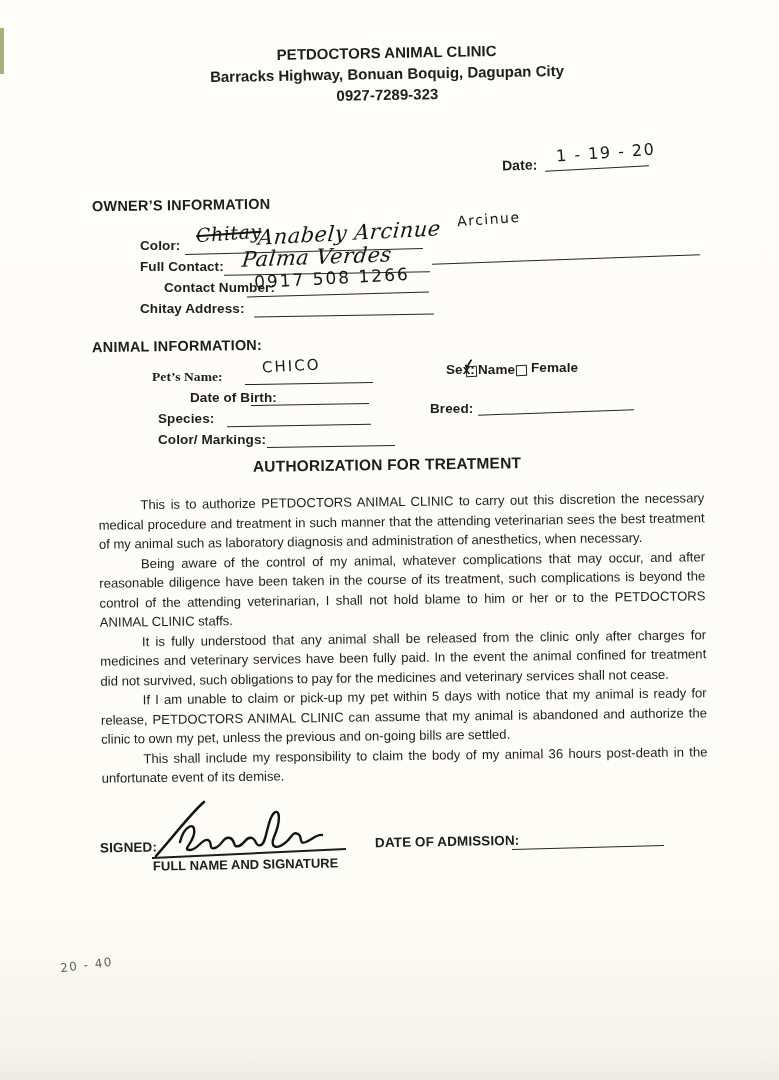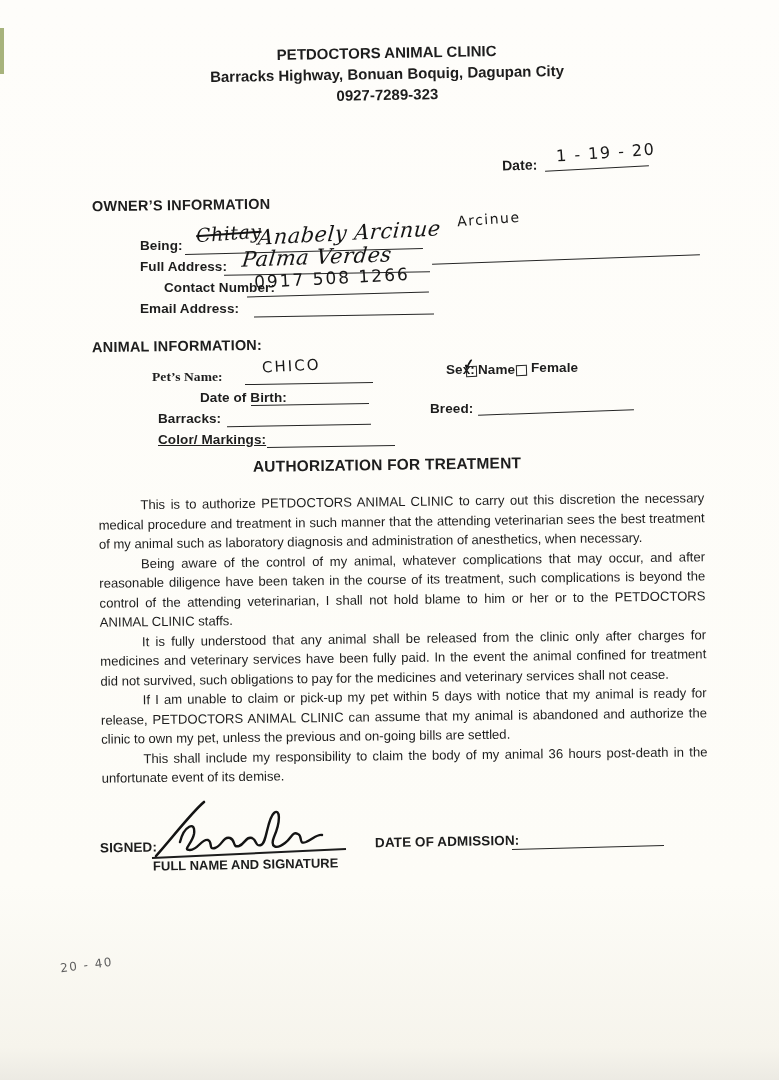--- a/index.html
+++ b/index.html
@@ -51,61 +51,61 @@
     <div>Barracks Highway, Bonuan Boquig, Dagupan City</div>
     <div>0927-7289-323</div>
   </div>
 
   <div class="lbl" style="left:502px;top:157px;font-size:14px;transform:rotate(-1.5deg);">Date:</div>
   <div class="abs hand-print" style="left:556px;top:143px;font-size:16px;transform:rotate(-4deg);">1 - 19 - 20</div>
   <div class="uline" style="left:545px;top:168px;width:104px;transform:rotate(-3deg);"></div>
 
   <div class="section-h" style="left:92px;top:197px;transform:rotate(-0.8deg);">OWNER’S INFORMATION</div>
 
-  <div class="lbl" style="left:140px;top:238px;">Being:</div>
+  <div class="lbl" style="left:140px;top:238px;">Color:</div>
   <div class="abs hand-cursive strike" style="left:196px;top:222px;font-size:19px;transform:rotate(-4deg);">Chitay</div>
   <div class="abs hand-cursive" style="left:258px;top:221px;font-size:21px;transform:rotate(-3deg) skewX(-8deg);">Anabely Arcinue</div>
   <div class="abs hand-print" style="left:457px;top:211px;font-size:14px;transform:rotate(-4deg);">Arcinue</div>
   <div class="uline" style="left:185px;top:251px;width:238px;transform:rotate(-1.5deg);"></div>
   <div class="uline" style="left:432px;top:259px;width:268px;transform:rotate(-2deg);"></div>
 
-  <div class="lbl" style="left:140px;top:259px;">Full Address:</div>
+  <div class="lbl" style="left:140px;top:259px;">Full Contact:</div>
   <div class="abs hand-cursive" style="left:242px;top:245px;font-size:21px;transform:rotate(-2deg) skewX(-8deg);">Palma Verdes</div>
   <div class="uline" style="left:224px;top:273px;width:206px;transform:rotate(-1deg);"></div>
 
   <div class="lbl" style="left:140px;top:280px;margin-left:24px;">Contact Number:</div>
   <div class="abs hand-print" style="left:254px;top:268px;font-size:17px;transform:rotate(-3deg);letter-spacing:2px;">0917 508 1266</div>
   <div class="uline" style="left:247px;top:294px;width:182px;transform:rotate(-1.5deg);"></div>
 
-  <div class="lbl" style="left:140px;top:301px;">Email Address:</div>
+  <div class="lbl" style="left:140px;top:301px;">Chitay Address:</div>
   <div class="uline" style="left:254px;top:315px;width:180px;transform:rotate(-1deg);"></div>
 
   <div class="section-h" style="left:92px;top:338px;transform:rotate(-0.8deg);">ANIMAL INFORMATION:</div>
 
   <div class="lbl" style="left:152px;top:369px;font-family:Liberation Serif, serif;">Pet’s Name:</div>
   <div class="abs hand-print" style="left:262px;top:357px;font-size:15px;transform:rotate(-3deg);letter-spacing:2px;">CHICO</div>
   <div class="uline" style="left:245px;top:383px;width:128px;transform:rotate(-1deg);"></div>
 
   <div class="lbl" style="left:446px;top:362px;">Sex:</div>
   <div class="cbox" style="left:466px;top:366px;transform:rotate(-2deg);"></div>
   <span class="checkmark" style="left:463px;top:356px;">✓</span>
   <div class="lbl" style="left:478px;top:362px;">Name</div>
   <div class="cbox" style="left:516px;top:365px;transform:rotate(-2deg);"></div>
   <div class="lbl" style="left:531px;top:360px;text-align:center;">Female</div>
 
-  <div class="lbl" style="left:172px;top:390px;padding-left:28px;">Date of Birth:</div>
+  <div class="lbl" style="left:162px;top:390px;padding-left:28px;">Date of Birth:</div>
   <div class="uline" style="left:251px;top:404px;width:118px;transform:rotate(-1deg);"></div>
 
   <div class="lbl" style="left:430px;top:401px;text-align:right;">Breed:</div>
   <div class="uline" style="left:478px;top:412px;width:156px;transform:rotate(-2deg);"></div>
 
-  <div class="lbl" style="left:158px;top:411px;">Barracks:</div>
+  <div class="lbl" style="left:158px;top:411px;">Species:</div>
   <div class="uline" style="left:227px;top:425px;width:144px;transform:rotate(-1deg);"></div>
 
-  <div class="lbl" style="left:158px;top:432px;text-decoration:underline;">Color/ Markings:</div>
+  <div class="lbl" style="left:158px;top:432px;">Color/ Markings:</div>
   <div class="uline" style="left:267px;top:446px;width:128px;transform:rotate(-1deg);"></div>
 
   <div class="abs bold" style="left:157px;top:456px;width:460px;text-align:center;font-size:15.5px;transform:rotate(-0.8deg);letter-spacing:.2px;">AUTHORIZATION FOR TREATMENT</div>
 
   <div class="para-block">
     <p>This is to authorize PETDOCTORS ANIMAL CLINIC to carry out this discretion the necessary medical procedure and treatment in such manner that the attending veterinarian sees the best treatment of my animal such as laboratory diagnosis and administration of anesthetics, when necessary.</p>
     <p>Being aware of the control of my animal, whatever complications that may occur, and after reasonable diligence have been taken in the course of its treatment, such complications is beyond the control of the attending veterinarian, I shall not hold blame to him or her or to the PETDOCTORS ANIMAL CLINIC staffs.</p>
     <p>It is fully understood that any animal shall be released from the clinic only after charges for medicines and veterinary services have been fully paid. In the event the animal confined for treatment did not survived, such obligations to pay for the medicines and veterinary services shall not cease.</p>
     <p>If I am unable to claim or pick-up my pet within 5 days with notice that my animal is ready for release, PETDOCTORS ANIMAL CLINIC can assume that my animal is abandoned and authorize the clinic to own my pet, unless the previous and on-going bills are settled.</p>
     <p>This shall include my responsibility to claim the body of my animal 36 hours post-death in the unfortunate event of its demise.</p>

